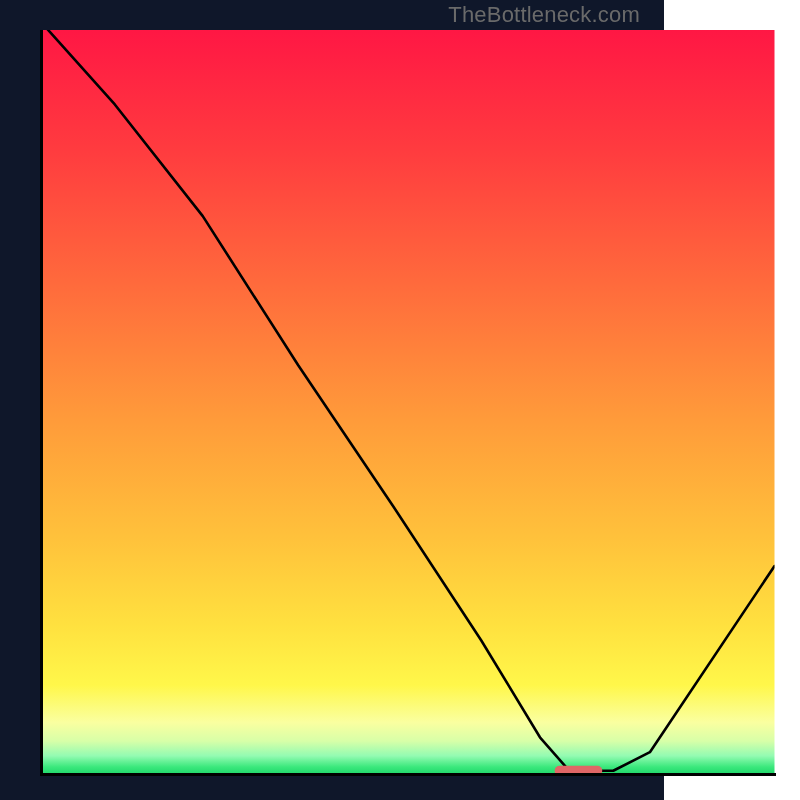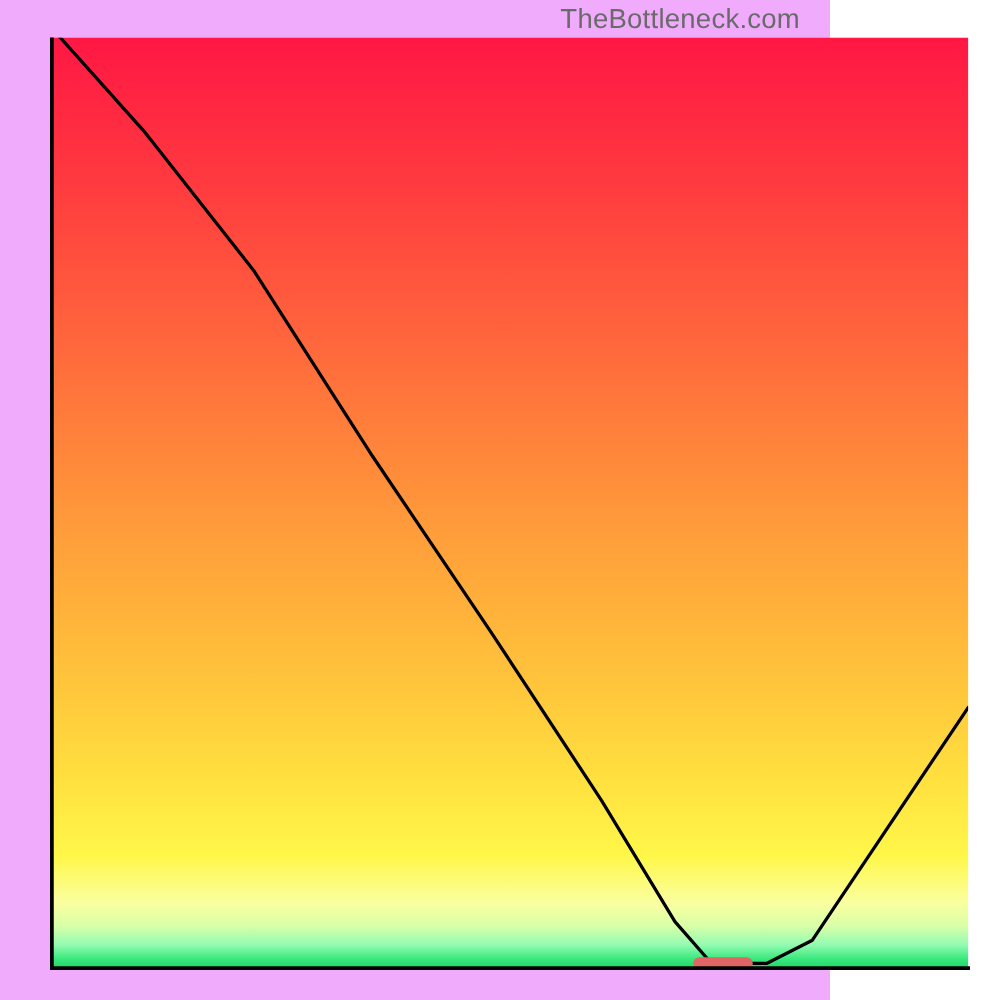--- a/index.html
+++ b/index.html
@@ -8,21 +8,21 @@
     width: 800px;
     height: 800px;
     overflow: hidden;
     font-family: Arial, Helvetica, sans-serif;
     background: #ffffff;
   }
   .root {
     position: relative;
     width: 664px;
     height: 800px;
-    background: #f0abfc;
+    background: #0f172a;
   }
   .watermark {
     position: absolute;
     top: 2px;
     right: 24px;
     font-size: 22px;
     font-weight: 500;
     color: #6a6a6a;
     letter-spacing: 0.2px;
   }

